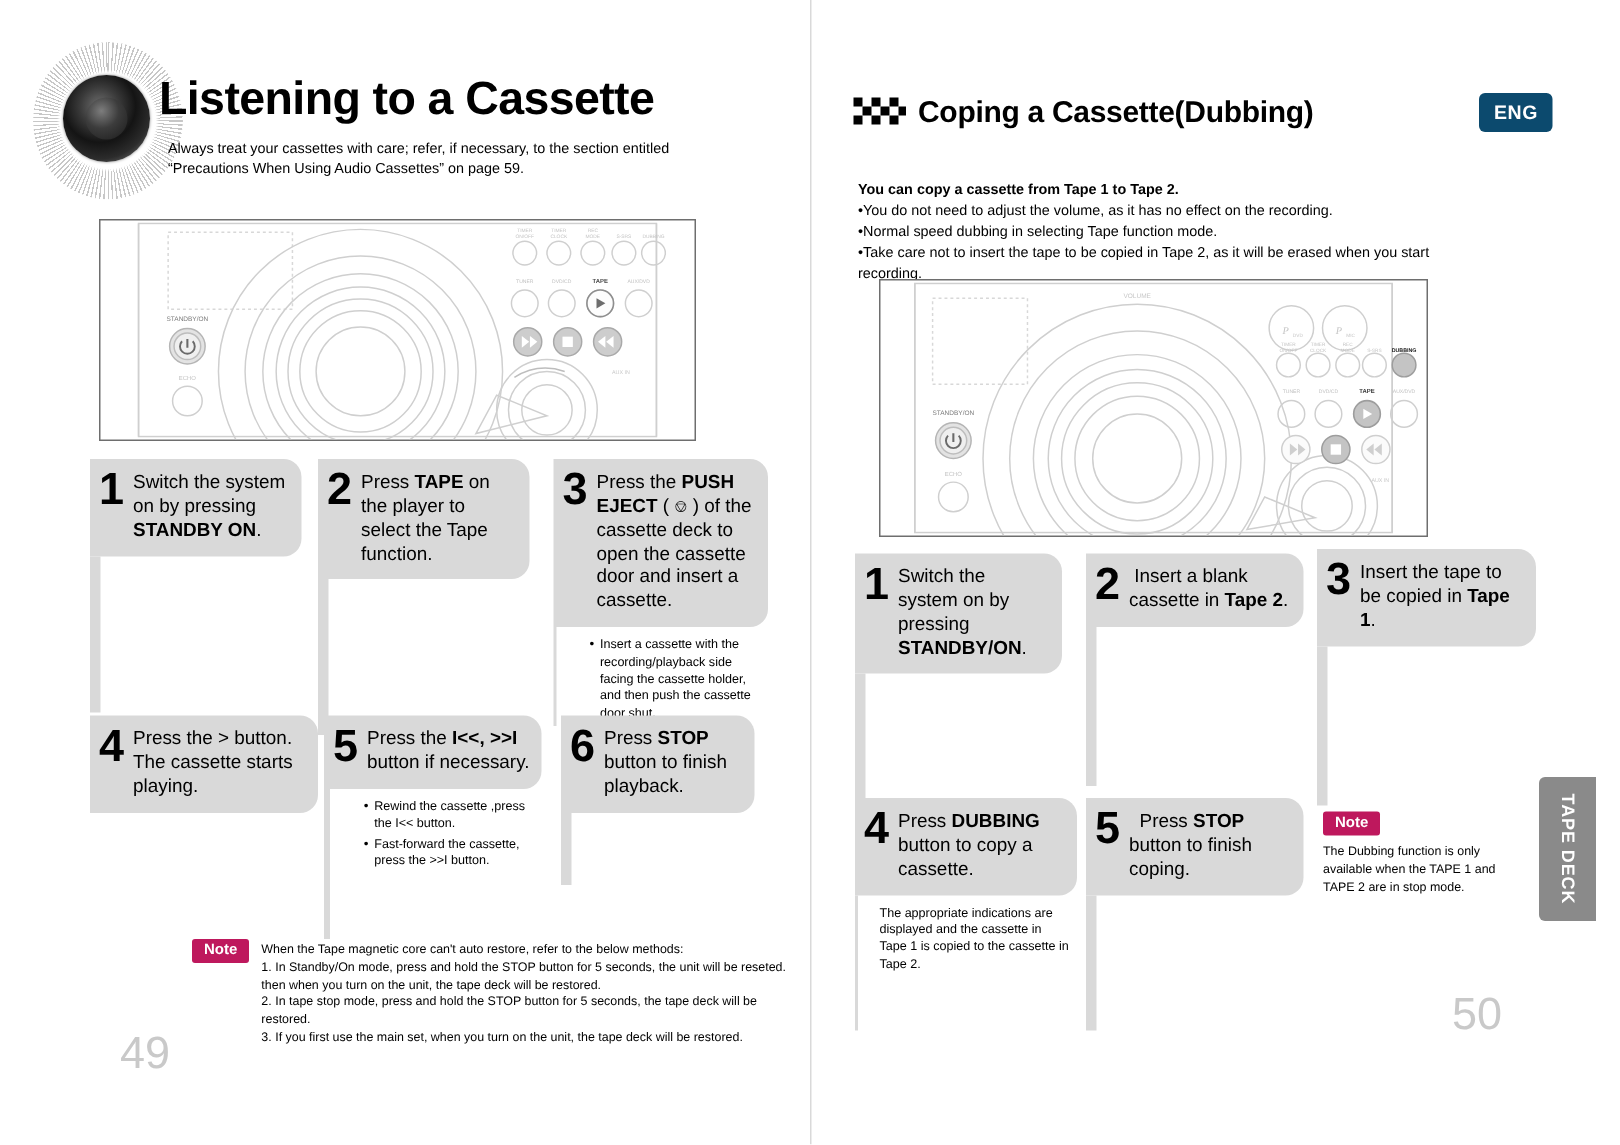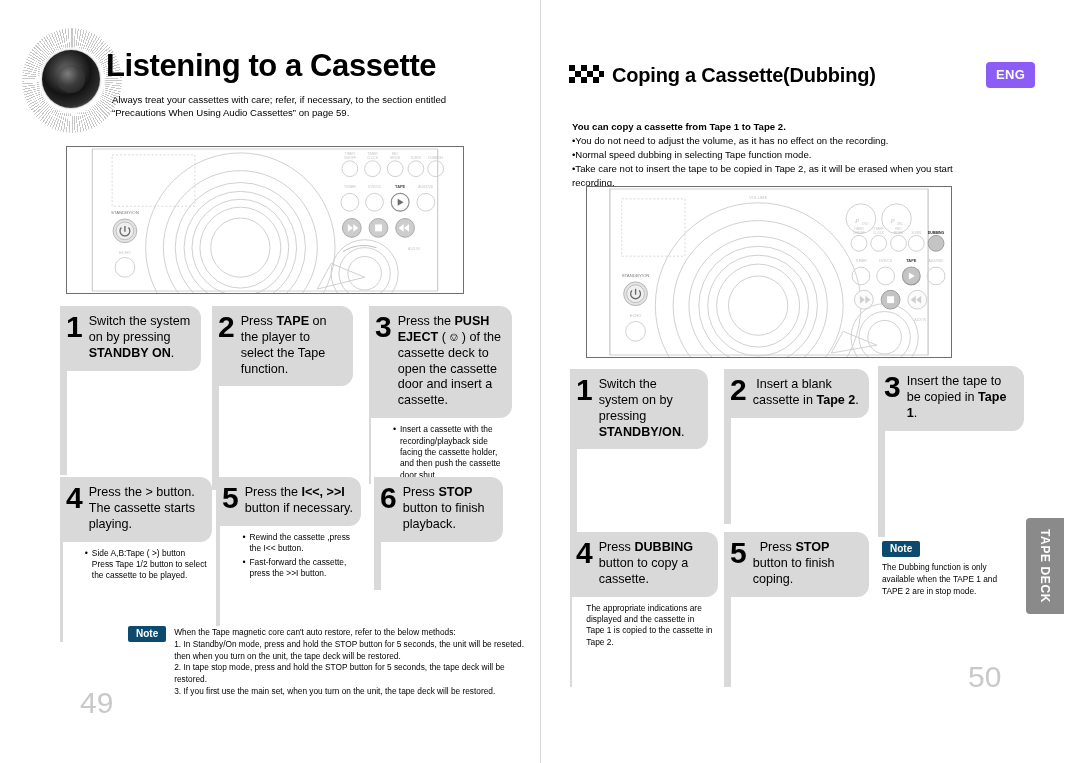--- a/index.html
+++ b/index.html
@@ -104,21 +104,21 @@
   .step-body li { position: relative; padding-left: 7px; margin-bottom: 2px; }
   .step-body li::before {
     content: "\2022"; position: absolute; left: 0; top: -1px; font-size: 9px;
   }
   .step-body p { margin: 0 0 2px 0; }
   .step-wrap { position: relative; display: flex; }
 
   
   .note-badge {
     display: inline-block;
-    background: #0c4a6e; color: #fff;
+    background: #be185d; color: #fff;
     font-size: 10px; font-weight: bold;
     padding: 2px 8px 3px 8px;
     border-radius: 2px;
     line-height: 1.1;
   }
   .note-left {
     position: absolute; left: 128px; top: 626px; width: 400px;
     display: flex; gap: 8px; align-items: flex-start;
   }
   .note-left .note-text {
@@ -134,21 +134,21 @@
   
   .pagenum {
     position: absolute; font-size: 30px; color: #c9c9c9; font-weight: normal;
   }
   .pagenum.left { left: 58px; top: 686px; margin-left: 22px; }
   .pagenum.right { left: 968px; top: 660px; }
 
   
   .eng-badge {
     position: absolute; left: 986px; top: 62px;
-    background: #8b5cf6; color: #fff;
+    background: #0c4a6e; color: #fff;
     font-size: 13px; font-weight: bold;
     padding: 5px 10px 6px 10px;
     border-radius: 4px;
     letter-spacing: .4px;
   }
   .section-title {
     position: absolute; left: 612px; top: 64px;
     font-size: 20px; font-weight: bold; letter-spacing: -0.2px;
     white-space: nowrap;
   }
@@ -314,28 +314,20 @@
               <li>Insert a cassette with the recording/playback side facing the cassette holder, and then push the cassette door shut.</li>
             </ul>
         </div>
       </div>
     </div>
 
     <div class="step" style="left:60px; top:477px; width:152px;">
       <div class="step-head">
         <div class="step-num">4</div>
         <div class="step-text">Press the &gt; button. The cassette starts playing.</div>
-      </div>
-      <div class="step-wrap">
-        <div class="step-pole" style="height:100px"></div>
-        <div class="step-body">
-          <ul>
-              <li>Side A,B:Tape ( &gt;) button Press Tape 1/2 button to select the cassette to be played.</li>
-            </ul>
-        </div>
       </div>
     </div>
 
     <div class="step" style="left:216px; top:477px; width:145px;">
       <div class="step-head">
         <div class="step-num">5</div>
         <div class="step-text">Press the <b>I&lt;&lt;, &gt;&gt;I</b> button if necessary.</div>
       </div>
       <div class="step-wrap">
         <div class="step-pole" style="height:100px"></div>

